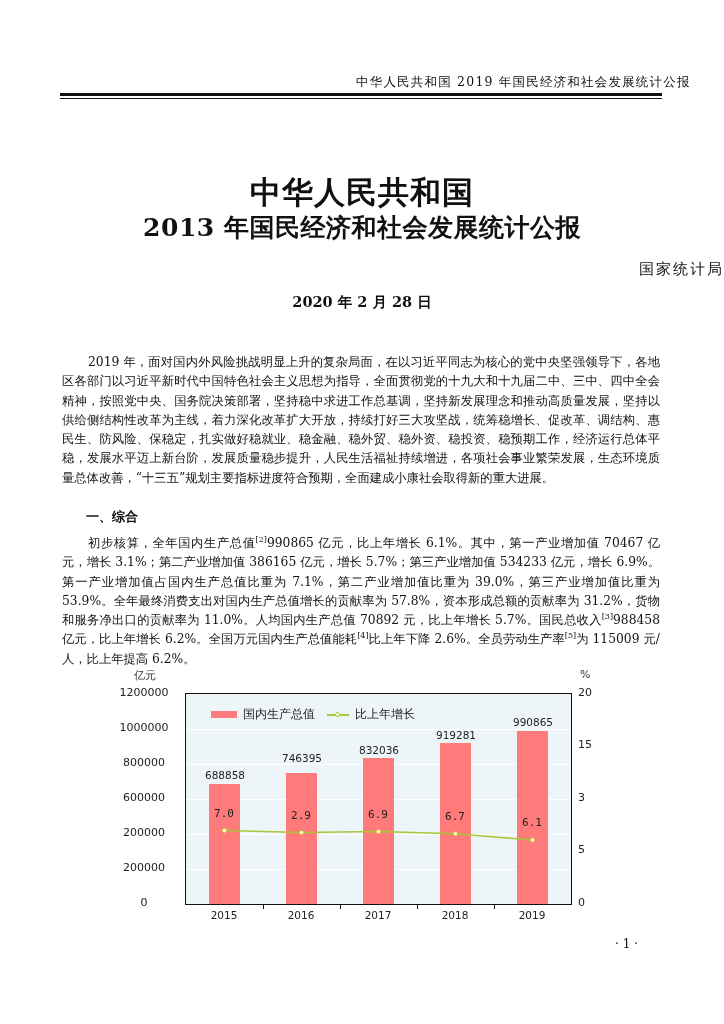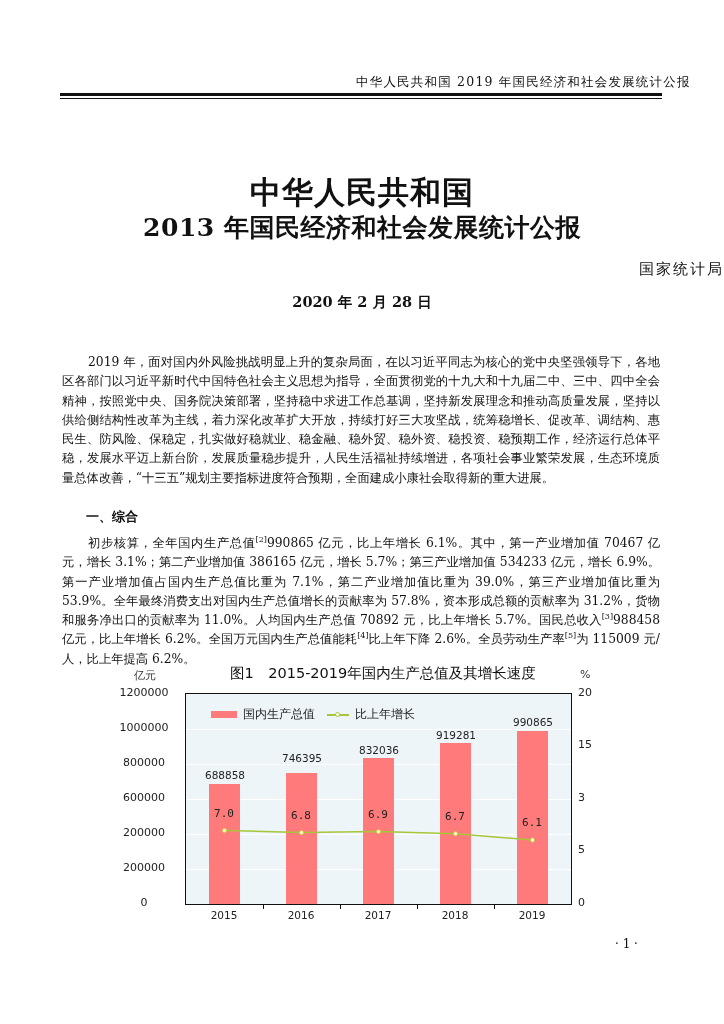--- a/index.html
+++ b/index.html
@@ -49,21 +49,20 @@
 <div class="issuer">国家统计局</div>
 <div class="date">2020 年 2 月 28 日</div>
 
 <div class="body-text p1">2019 年，面对国内外风险挑战明显上升的复杂局面，在以习近平同志为核心的党中央坚强领导下，各地区各部门以习近平新时代中国特色社会主义思想为指导，全面贯彻党的十九大和十九届二中、三中、四中全会精神，按照党中央、国务院决策部署，坚持稳中求进工作总基调，坚持新发展理念和推动高质量发展，坚持以供给侧结构性改革为主线，着力深化改革扩大开放，持续打好三大攻坚战，统筹稳增长、促改革、调结构、惠民生、防风险、保稳定，扎实做好稳就业、稳金融、稳外贸、稳外资、稳投资、稳预期工作，经济运行总体平稳，发展水平迈上新台阶，发展质量稳步提升，人民生活福祉持续增进，各项社会事业繁荣发展，生态环境质量总体改善，“十三五”规划主要指标进度符合预期，全面建成小康社会取得新的重大进展。</div>
 
 <div class="section-heading">一、综合</div>
 
 <div class="body-text p2"><span>初步核算，全年国内生产总值</span><sup>[2]</sup><span>990865 亿元，比上年增长 6.1%。其中，第一产业增加值 70467 亿元，增长 3.1%；第二产业增加值 386165 亿元，增长 5.7%；第三产业增加值 534233 亿元，增长 6.9%。第一产业增加值占国内生产总值比重为 7.1%，第二产业增加值比重为 39.0%，第三产业增加值比重为 53.9%。全年最终消费支出对国内生产总值增长的贡献率为 57.8%，资本形成总额的贡献率为 31.2%，货物和服务净出口的贡献率为 11.0%。人均国内生产总值 70892 元，比上年增长 5.7%。国民总收入</span><sup>[3]</sup><span>988458 亿元，比上年增长 6.2%。全国万元国内生产总值能耗</span><sup>[4]</sup><span>比上年下降 2.6%。全员劳动生产率</span><sup>[5]</sup><span>为 115009 元/人，比上年提高 6.2%。</span></div>
 
 <div class="chart">
-  <div class="chart-title">图1　2015-2019年国内生产总值及其增长速度</div>
   <div class="y-unit-left">亿元</div>
   <div class="y-unit-right">%</div>
 
   <div class="ytick-left" style="top:26px">1200000</div>
   <div class="ytick-left" style="top:61px">1000000</div>
   <div class="ytick-left" style="top:96px">800000</div>
   <div class="ytick-left" style="top:131px">600000</div>
   <div class="ytick-left" style="top:166px">200000</div>
   <div class="ytick-left" style="top:201px">200000</div>
   <div class="ytick-left" style="top:236px">0</div>
@@ -103,21 +102,21 @@
     <svg width="385" height="210" style="position:absolute; left:0; top:0; overflow:visible">
       <polyline points="38.5,136.5 115.5,138.6 192.5,137.6 269.5,139.7 346.5,146" fill="none" stroke="#a6c73a" stroke-width="1.5"></polyline>
       <circle cx="38.5" cy="136.5" r="2.2" fill="#fff8c0" stroke="#c9b640" stroke-width="0.8"></circle>
       <circle cx="115.5" cy="138.6" r="2.2" fill="#fff8c0" stroke="#c9b640" stroke-width="0.8"></circle>
       <circle cx="192.5" cy="137.6" r="2.2" fill="#fff8c0" stroke="#c9b640" stroke-width="0.8"></circle>
       <circle cx="269.5" cy="139.7" r="2.2" fill="#fff8c0" stroke="#c9b640" stroke-width="0.8"></circle>
       <circle cx="346.5" cy="146" r="2.2" fill="#fff8c0" stroke="#c9b640" stroke-width="0.8"></circle>
     </svg>
 
     <div class="rate-label" style="left:18px; top:113px">7.0</div>
-    <div class="rate-label" style="left:95px; top:115px">6.8</div>
+    <div class="rate-label" style="left:95px; top:115px">2.9</div>
     <div class="rate-label" style="left:172px; top:114px">6.9</div>
     <div class="rate-label" style="left:249px; top:116px">6.7</div>
     <div class="rate-label" style="left:326px; top:122px">6.1</div>
 
     <div class="tickmark" style="left:77px"></div>
     <div class="tickmark" style="left:154px"></div>
     <div class="tickmark" style="left:231px"></div>
     <div class="tickmark" style="left:308px"></div>
   </div>
 

